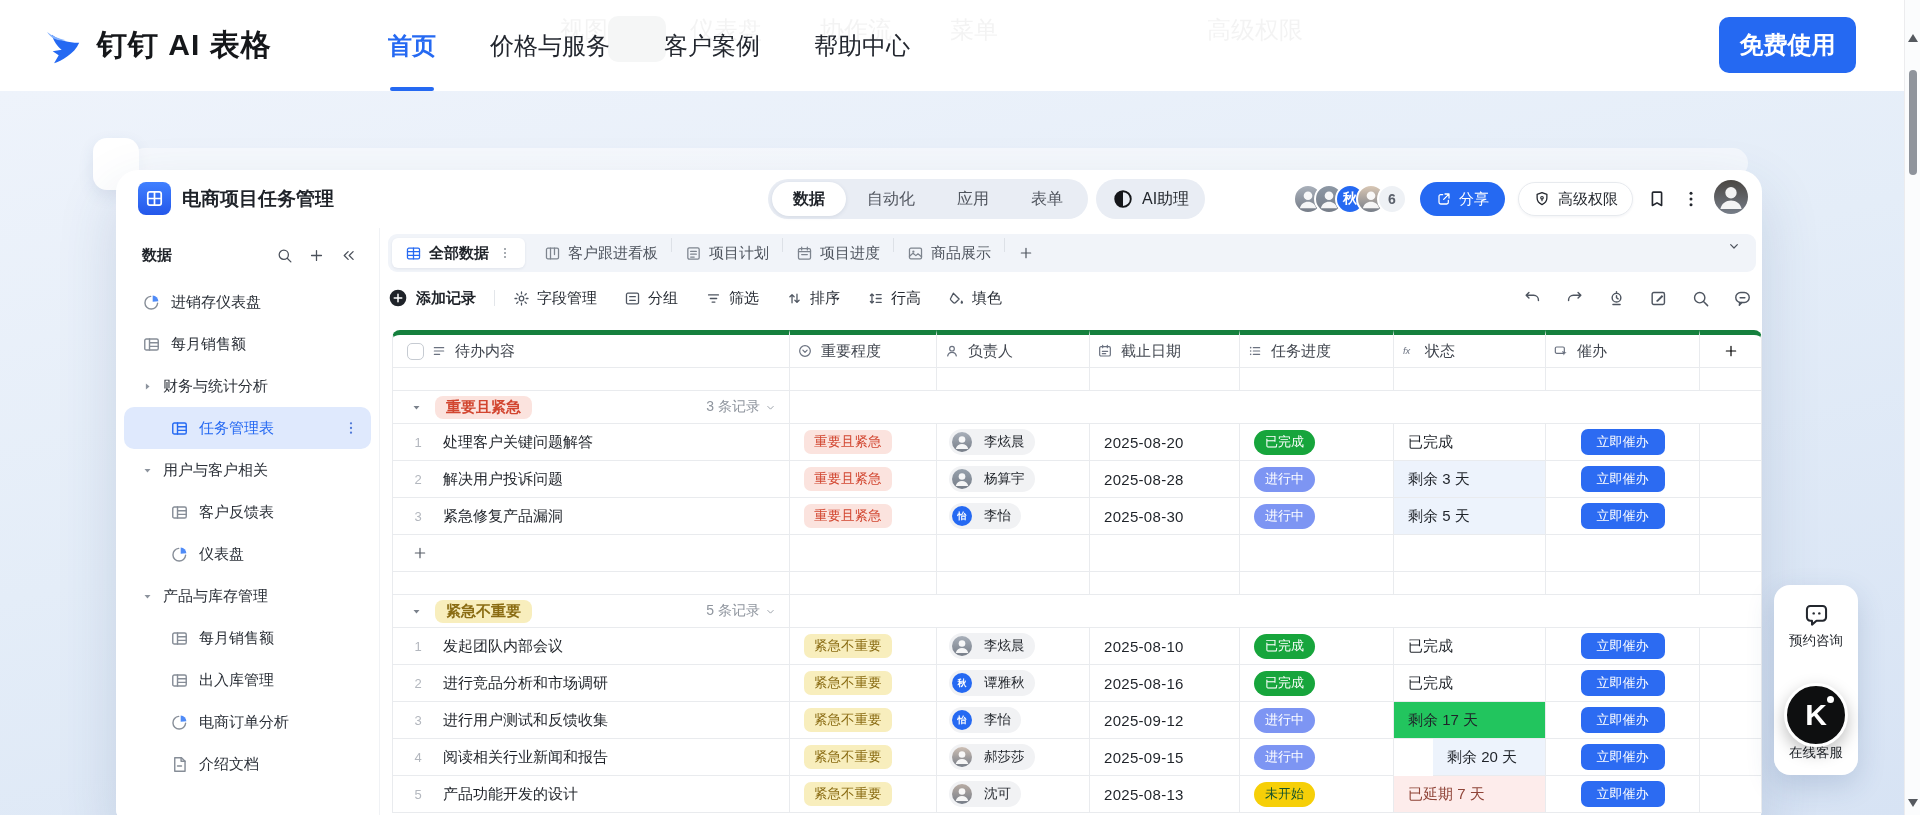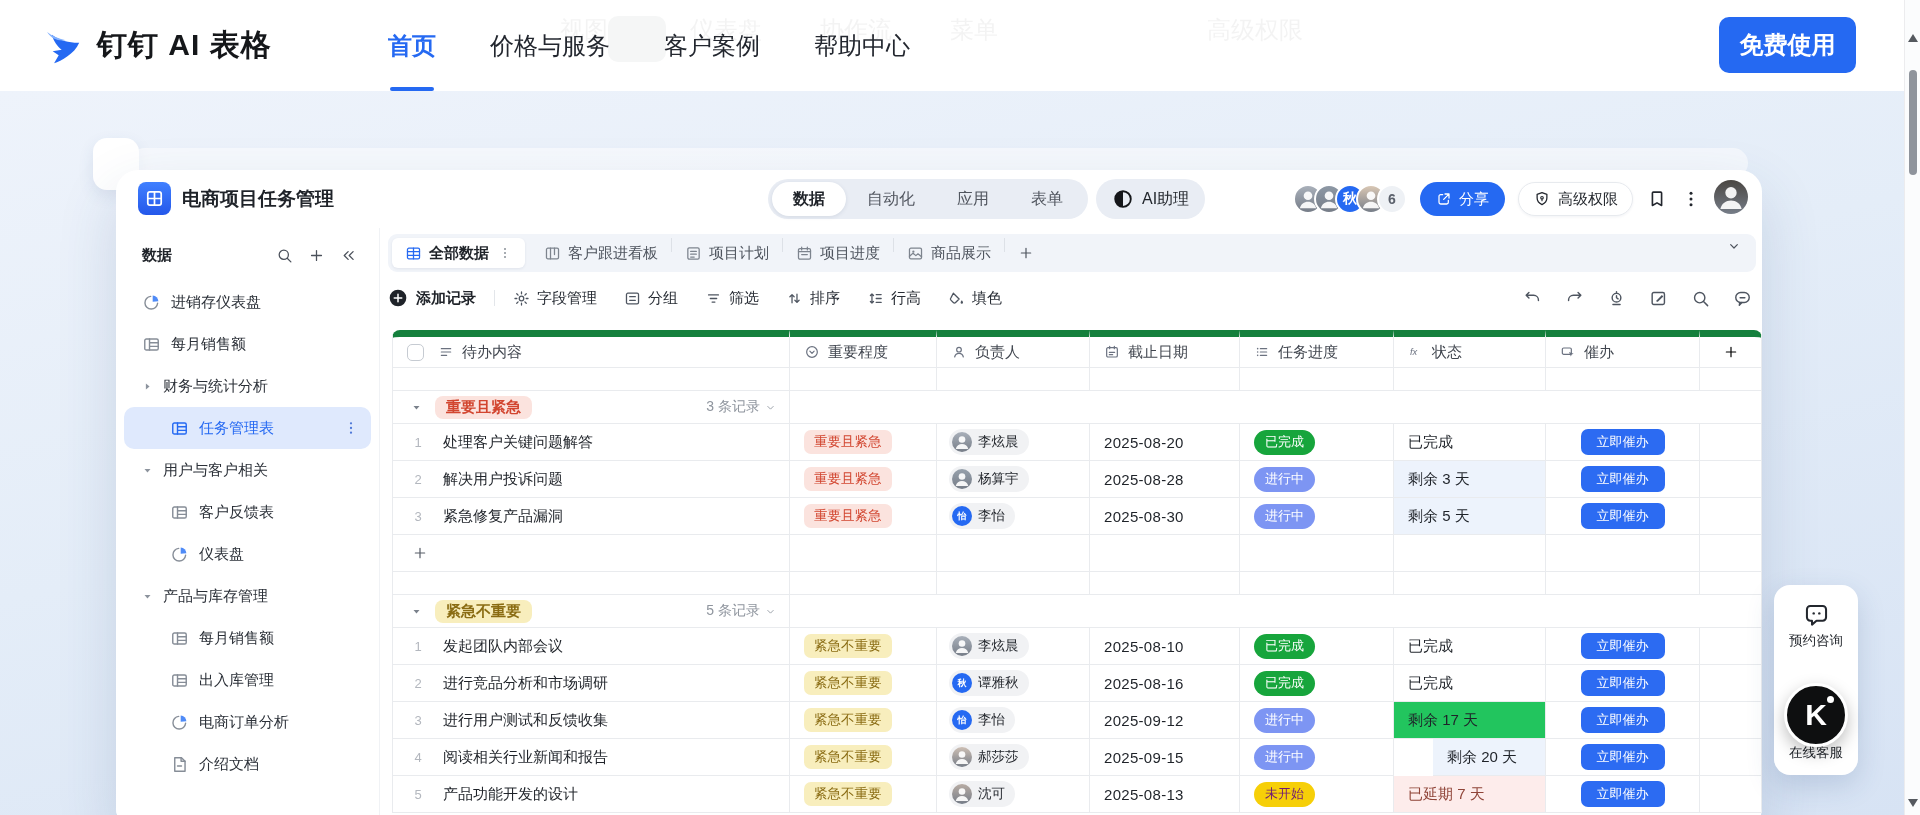--- a/index.html
+++ b/index.html
@@ -66,43 +66,43 @@
 .tbtn{display:flex;align-items:center;gap:7px;margin-right:27px;font-size:15px;color:#282d35;cursor:pointer}
 .tbtn .tic,.addbtn .tic{color:#4e5560;display:inline-flex}
 .tright{margin-left:auto;display:flex;align-items:center}
 .ticon{color:#4e5560;margin-left:23px;cursor:pointer;display:inline-flex}
 
 .ttable{position:absolute;left:276px;top:160px;width:1370px;--cols:398px 147px 153px 150px 154px 152px 154px 62px}
 .trow{display:grid;grid-template-columns:var(--cols)}
 .c{display:flex;align-items:center;border-right:1px solid #e9ebee;background:#fff;overflow:hidden;position:relative}
 .trow .c:first-child{border-left:1px solid #e9ebee}
 .thead{height:38px}
-.thead .c{border-top:7px solid #15803d;border-bottom:1px solid #e9ebee}
+.thead .c{border-top:5px solid #15803d;border-bottom:1px solid #e9ebee}
 .thead .c:first-child{border-top-left-radius:8px}
 .thead .c:last-child{border-top-right-radius:8px}
 .hlab{font-size:15px;color:#41464f;margin-left:8px;white-space:nowrap}
-.hic{color:#6b7280;display:inline-flex;margin-left:14px}
+.hic{color:#6b7280;display:inline-flex;margin-left:7px}
 .cb{width:17px;height:17px;border:1.5px solid #c6cbd2;border-radius:5px;margin-left:14px;background:#fff;flex:none}
 .tgap{height:22px}
 .tgap .c{background:#fff}
 .tgroup{height:34px}
 .tgroup .c{border-top:1px solid #e9ebee;border-bottom:1px solid #e9ebee}
 .tgroup .c.mid{border-right:none}
 .tdata{height:37px}
 .tdata .c{border-bottom:1px solid #e9ebee}
 .tadd{height:37px}
 .tadd .c{border-bottom:1px solid #e9ebee}
 .gtri{color:#7a818b;display:inline-flex;margin-left:18px}
 .gtag{margin-left:13px;padding:2px 11px;border-radius:8px;font-size:15px;font-weight:600;white-space:nowrap}
 .gcount{margin-left:auto;margin-right:12px;display:flex;align-items:center;gap:4px;font-size:14px;color:#8f959e;white-space:nowrap}
 .gcount .gc-chev{display:inline-flex;color:#9ba1aa}
 .rno{width:26px;margin-left:12px;text-align:center;font-size:13px;color:#b3b7be;flex:none}
 .task{margin-left:12px;font-size:15px;color:#1f2329;white-space:nowrap}
 .rtag{margin-left:14px;padding:3px 10px;border-radius:7px;font-size:13.5px;font-weight:500;white-space:nowrap}
-.owner{margin-left:12px;display:flex;align-items:center;gap:6px;background:#f1f2f4;border-radius:13px;padding:3px 10px 3px 3px;font-size:13.5px;color:#1f2329;white-space:nowrap}
+.owner{margin-left:12px;display:flex;align-items:center;gap:12px;background:#f1f2f4;border-radius:13px;padding:3px 10px 3px 3px;font-size:13.5px;color:#1f2329;white-space:nowrap}
 .due{margin-left:14px;font-size:15px;color:#1f2329;letter-spacing:.3px}
 .prog{margin-left:14px;padding:3.5px 11px;border-radius:13px;font-size:13px;font-weight:500;white-space:nowrap}
 .statx{margin-left:14px;font-size:15px;white-space:nowrap}
 .remind{width:84px;height:26px;border-radius:7px;background:#2c6bf2;color:#fff;font-size:13px;display:flex;align-items:center;justify-content:center;margin:0 auto;cursor:pointer;white-space:nowrap}
 .addplus{color:#565c66;margin-left:19px;display:inline-flex}
 
 .ava{display:inline-flex;align-items:center;justify-content:center;border-radius:50%;color:#fff;overflow:hidden;flex:none;font-weight:600}
 .ava svg{width:100%;height:100%;display:block}
 
 .consult{position:absolute;left:1774px;top:585px;width:84px;height:190px;background:#fff;border-radius:16px;box-shadow:0 10px 28px rgba(44,75,125,.18);z-index:40;text-align:center;cursor:pointer}
@@ -966,21 +966,21 @@
                     <path d="M4.5 20.5c.9-4 3.9-6 7.5-6s6.6 2 7.5 6z" fill="rgba(255,255,255,.92)"></path>
                   </svg>
                 </span>
                 <span>沈可</span>
               </span>
             </div>
             <div class="c">
               <span class="due">2025-08-13</span>
             </div>
             <div class="c">
-              <span class="prog" style="background: rgb(246, 207, 8); color: #701a75;">未开始</span>
+              <span class="prog" style="background: rgb(246, 207, 8); color: #14532d;">未开始</span>
             </div>
             <div class="c" style="background: rgb(253, 236, 235);">
               <span class="statx" style="color: rgb(143, 68, 56);">已延期 7 天</span>
             </div>
             <div class="c">
               <span class="remind">立即催办</span>
             </div>
             <div class="c"></div>
           </div>
         </div>

